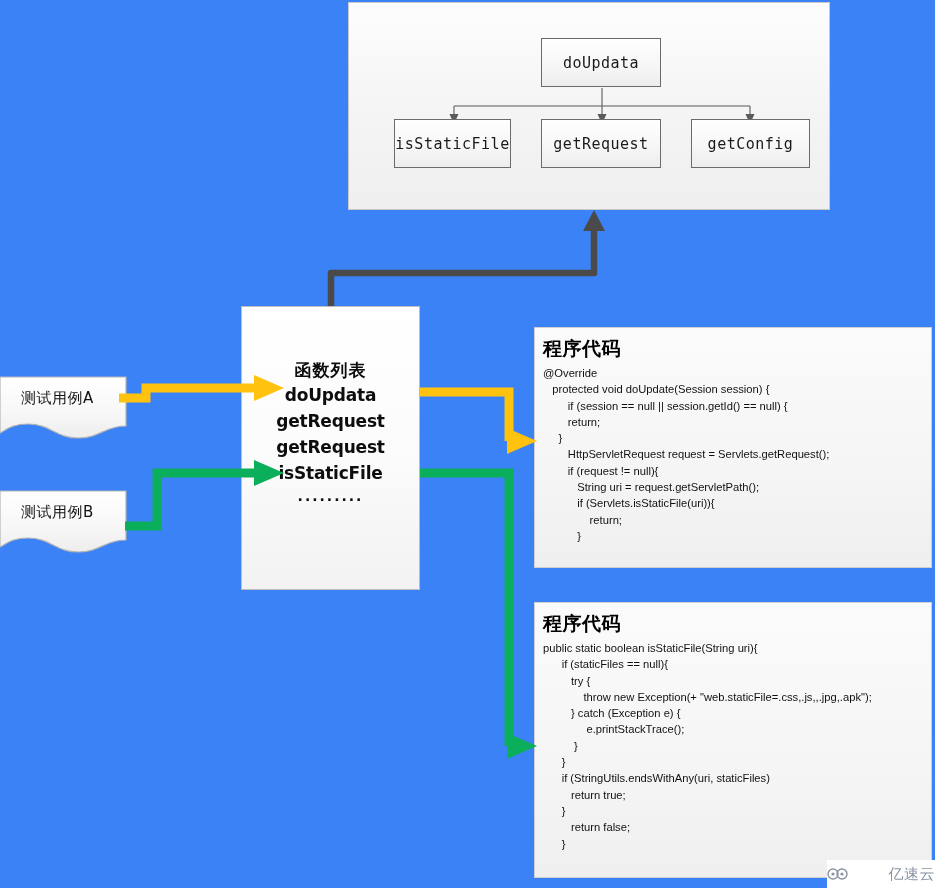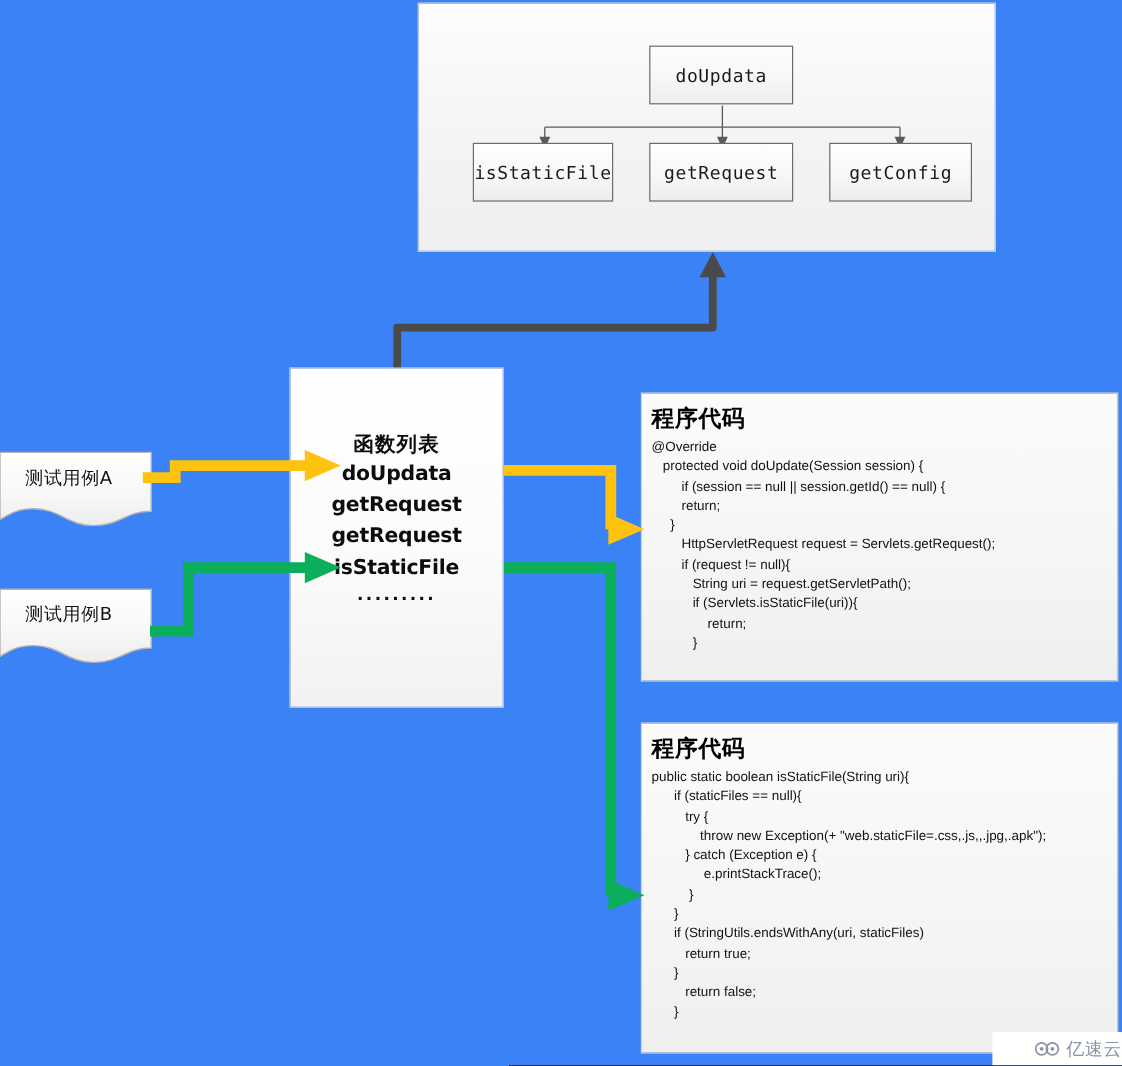--- a/index.html
+++ b/index.html
@@ -147,21 +147,21 @@
   
   #watermark {
     position: absolute;
     left: 827px;
     top: 860px;
     width: 108px;
     height: 28px;
     background: #ffffff;
     display: flex;
     align-items: center;
-    justify-content: flex-end;
+    justify-content: space-between;
     gap: 5px;
   }
   #watermark-text {
     font-family: "DejaVu Sans", sans-serif;
     font-size: 15px;
     color: #8a93a3;
     letter-spacing: 0.5px;
   }
 </style>
 </head>

